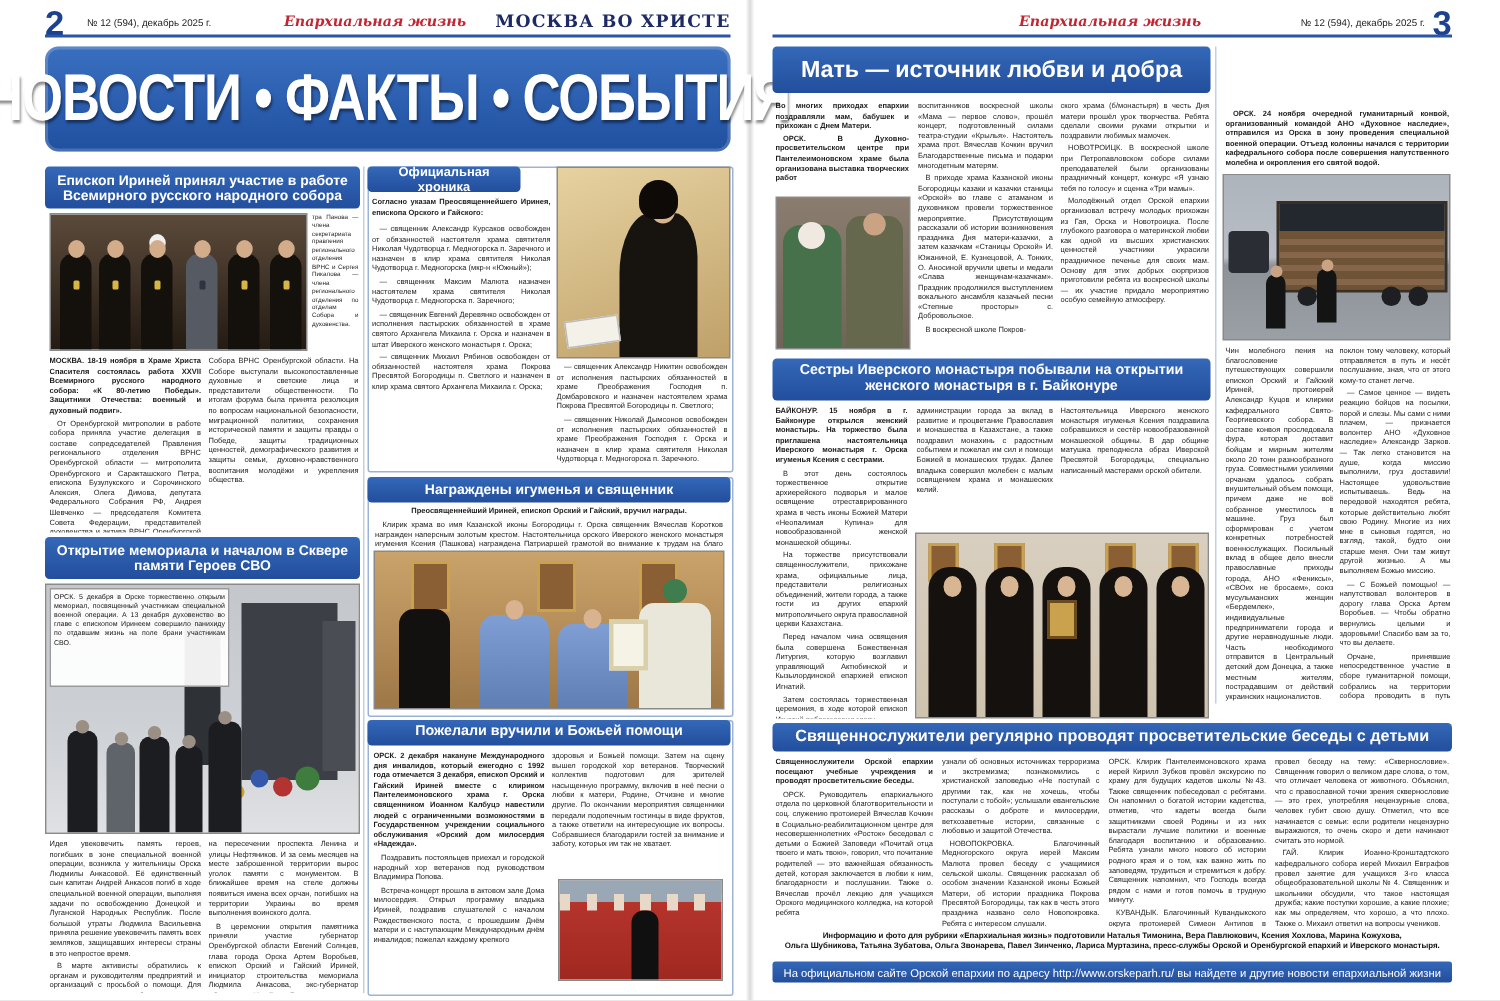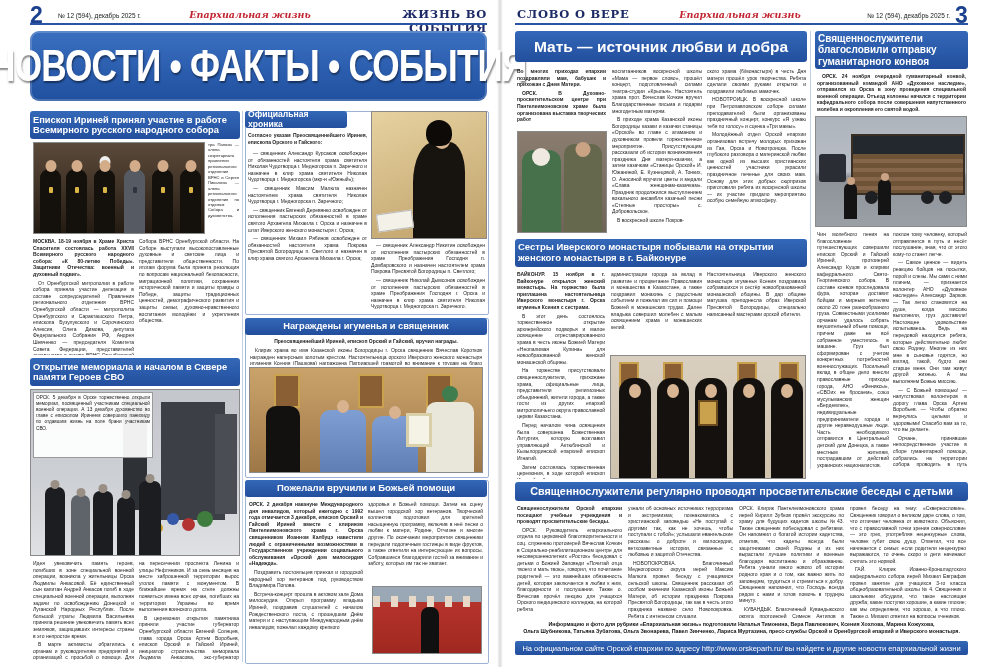--- a/index.html
+++ b/index.html
@@ -17,21 +17,21 @@
   .rule{position:absolute;height:2px;background:#2a55a5;}
   .vsep{position:absolute;width:1px;background:#c3cfe2;}
   
   .banner{position:absolute;left:30px;top:31px;width:457px;height:70px;border-radius:9px;
           background:linear-gradient(180deg,#3a6fc0,#2050a0);display:flex;align-items:center;justify-content:center;
           box-shadow:inset 0 0 0 2px rgba(255,255,255,.18);}
   .banner-txt{color:#fff;font-weight:800;font-size:44px;white-space:nowrap;letter-spacing:-1px;
           transform:scaleX(.8);text-shadow:1px 2px 2px rgba(0,0,0,.45);}
   
   .bar{position:absolute;background:linear-gradient(180deg,#3468b8,#224e9d);color:#fff;font-weight:bold;
-       display:flex;align-items:center;justify-content:center;border-radius:3px;
+       display:flex;align-items:center;justify-content:center;text-align:center;border-radius:3px;
        line-height:1.12;padding:1px 3px;box-sizing:border-box;}
   
   .txt{position:absolute;font-size:5px;line-height:1.32;text-align:justify;overflow:hidden;color:#1c1c1c;}
   .txt p{margin:0 0 2px 0;text-indent:5px;}
   .txt p.nofirst{text-indent:0;}
   .bold{font-weight:bold;}
   .center{text-align:center;}
   .tiny{font-size:4.2px;line-height:1.3;}
   .box{position:absolute;border:1px solid #9db3d6;border-radius:2px;}
   
@@ -102,21 +102,21 @@
 </style>
 </head>
 <body>
 
 <div class="sheet">
   <div class="fold"></div>
 
   <div class="pgnum" style="left:30px;top:4px;">2</div>
   <div class="issue" style="left:58px;top:12px;">№ 12 (594), декабрь 2025 г.</div>
   <div class="brand" style="left:150px;top:9px;width:200px;">Епархиальная жизнь</div>
-  <div class="masthead" style="left:320px;top:7px;width:167px;text-align:right;">ЖИЗНЬ ВО СОБЫТИЯ</div>
+  <div class="masthead" style="left:320px;top:7px;width:167px;text-align:right;">МОСКВА ВО ХРИСТЕ</div>
   <div class="rule" style="left:30px;top:23px;width:457px;"></div>
   <div class="banner">
     <span class="banner-txt">НОВОСТИ • ФАКТЫ • СОБЫТИЯ</span>
   </div>
   <div class="vsep" style="left:242px;top:111px;height:551px;"></div>
 
   <div class="bar" style="left:30px;top:111px;width:210px;height:28px;font-size:9.3px;">
       <span>Епископ Ириней принял участие в работе Всемирного русского народного собора</span>
     </div>
   <div class="photo" id="ph-sobor" style="left:33px;top:142px;width:172px;height:92px;">
@@ -220,21 +220,20 @@
     <p>Встреча-концерт прошла в актовом зале Дома милосердия. Открыл программу владыка Ириней, поздравив слушателей с началом Рождественского поста, с прошедшим Днём матери и с наступающим Международным днём инвалидов; пожелал каждому крепкого</p>
   </div>
   <div class="txt" style="left:368px;top:501px;width:115px;height:82px;">
     <p class="nofirst">здоровья и Божьей помощи. Затем на сцену вышел городской хор ветеранов. Творческий коллектив подготовил для зрителей насыщенную программу, включив в неё песни о любви к матери, Родине, Отчизне и многие другие. По окончании мероприятия священники передали подопечным гостинцы в виде фруктов, а также ответили на интересующие их вопросы. Собравшиеся благодарили гостей за внимание и заботу, которых им так не хватает.</p>
   </div>
   <div class="photo" id="ph-choir" style="left:372px;top:586px;width:110px;height:68px;">
     <div class="fig choir-dots"></div>
     <div class="fig priest-mid"></div>
   </div>
 
-  <div class="masthead" style="left:517px;top:7px;width:200px;">СЛОВО О ВЕРЕ</div>
   <div class="brand" style="left:640px;top:9px;width:200px;">Епархиальная жизнь</div>
   <div class="issue" style="left:845px;top:12px;width:105px;text-align:right;">№ 12 (594), декабрь 2025 г.</div>
   <div class="pgnum" style="left:955px;top:4px;">3</div>
   <div class="rule" style="left:515px;top:23px;width:453px;"></div>
   <div class="vsep" style="left:810px;top:31px;height:438px;"></div>
 
   <div class="bar" style="left:515px;top:31px;width:292px;height:31px;font-size:15.5px;">
       <span>Мать — источник любви и добра</span>
     </div>
   <div class="txt" style="left:517px;top:68px;width:89px;height:61px;">
@@ -278,23 +277,20 @@
     <div class="fig icon-sq" style="left:126px;top:6px;width:20px;height:26px;"></div>
     <div class="fig icon-sq" style="left:168px;top:6px;width:20px;height:26px;"></div>
     <div class="fig nun" style="left:8px;"></div>
     <div class="fig nun" style="left:46px;"></div>
     <div class="fig nun" style="left:84px;"></div>
     <div class="fig nun" style="left:122px;"></div>
     <div class="fig nun" style="left:160px;"></div>
     <div class="fig icon-held"></div>
   </div>
 
-  <div class="bar" style="left:815px;top:31px;width:153px;height:38px;font-size:10px;">
-      <span>Священнослужители благословили отправку гуманитарного конвоя</span>
-    </div>
   <div class="txt bold" style="left:817px;top:73px;width:149px;height:41px;">
     <p>ОРСК. 24 ноября очередной гуманитарный конвой, организованный командой АНО «Духовное наследие», отправился из Орска в зону проведения специальной военной операции. Отъезд колонны начался с территории кафедрального собора после совершения напутственного молебна и окропления его святой водой.</p>
   </div>
   <div class="photo" id="ph-truck" style="left:815px;top:116px;width:152px;height:111px;">
     <div class="fig van"></div>
     <div class="fig trailer"></div>
     <div class="fig wheel" style="right:14px;top:68%;width:13px;height:13px;"></div>
     <div class="fig wheel" style="right:32px;top:68%;width:13px;height:13px;"></div>
     <div class="fig wheel" style="right:88px;top:68%;width:13px;height:13px;"></div>
     <div class="fig pr" style="left:28px;"></div>

